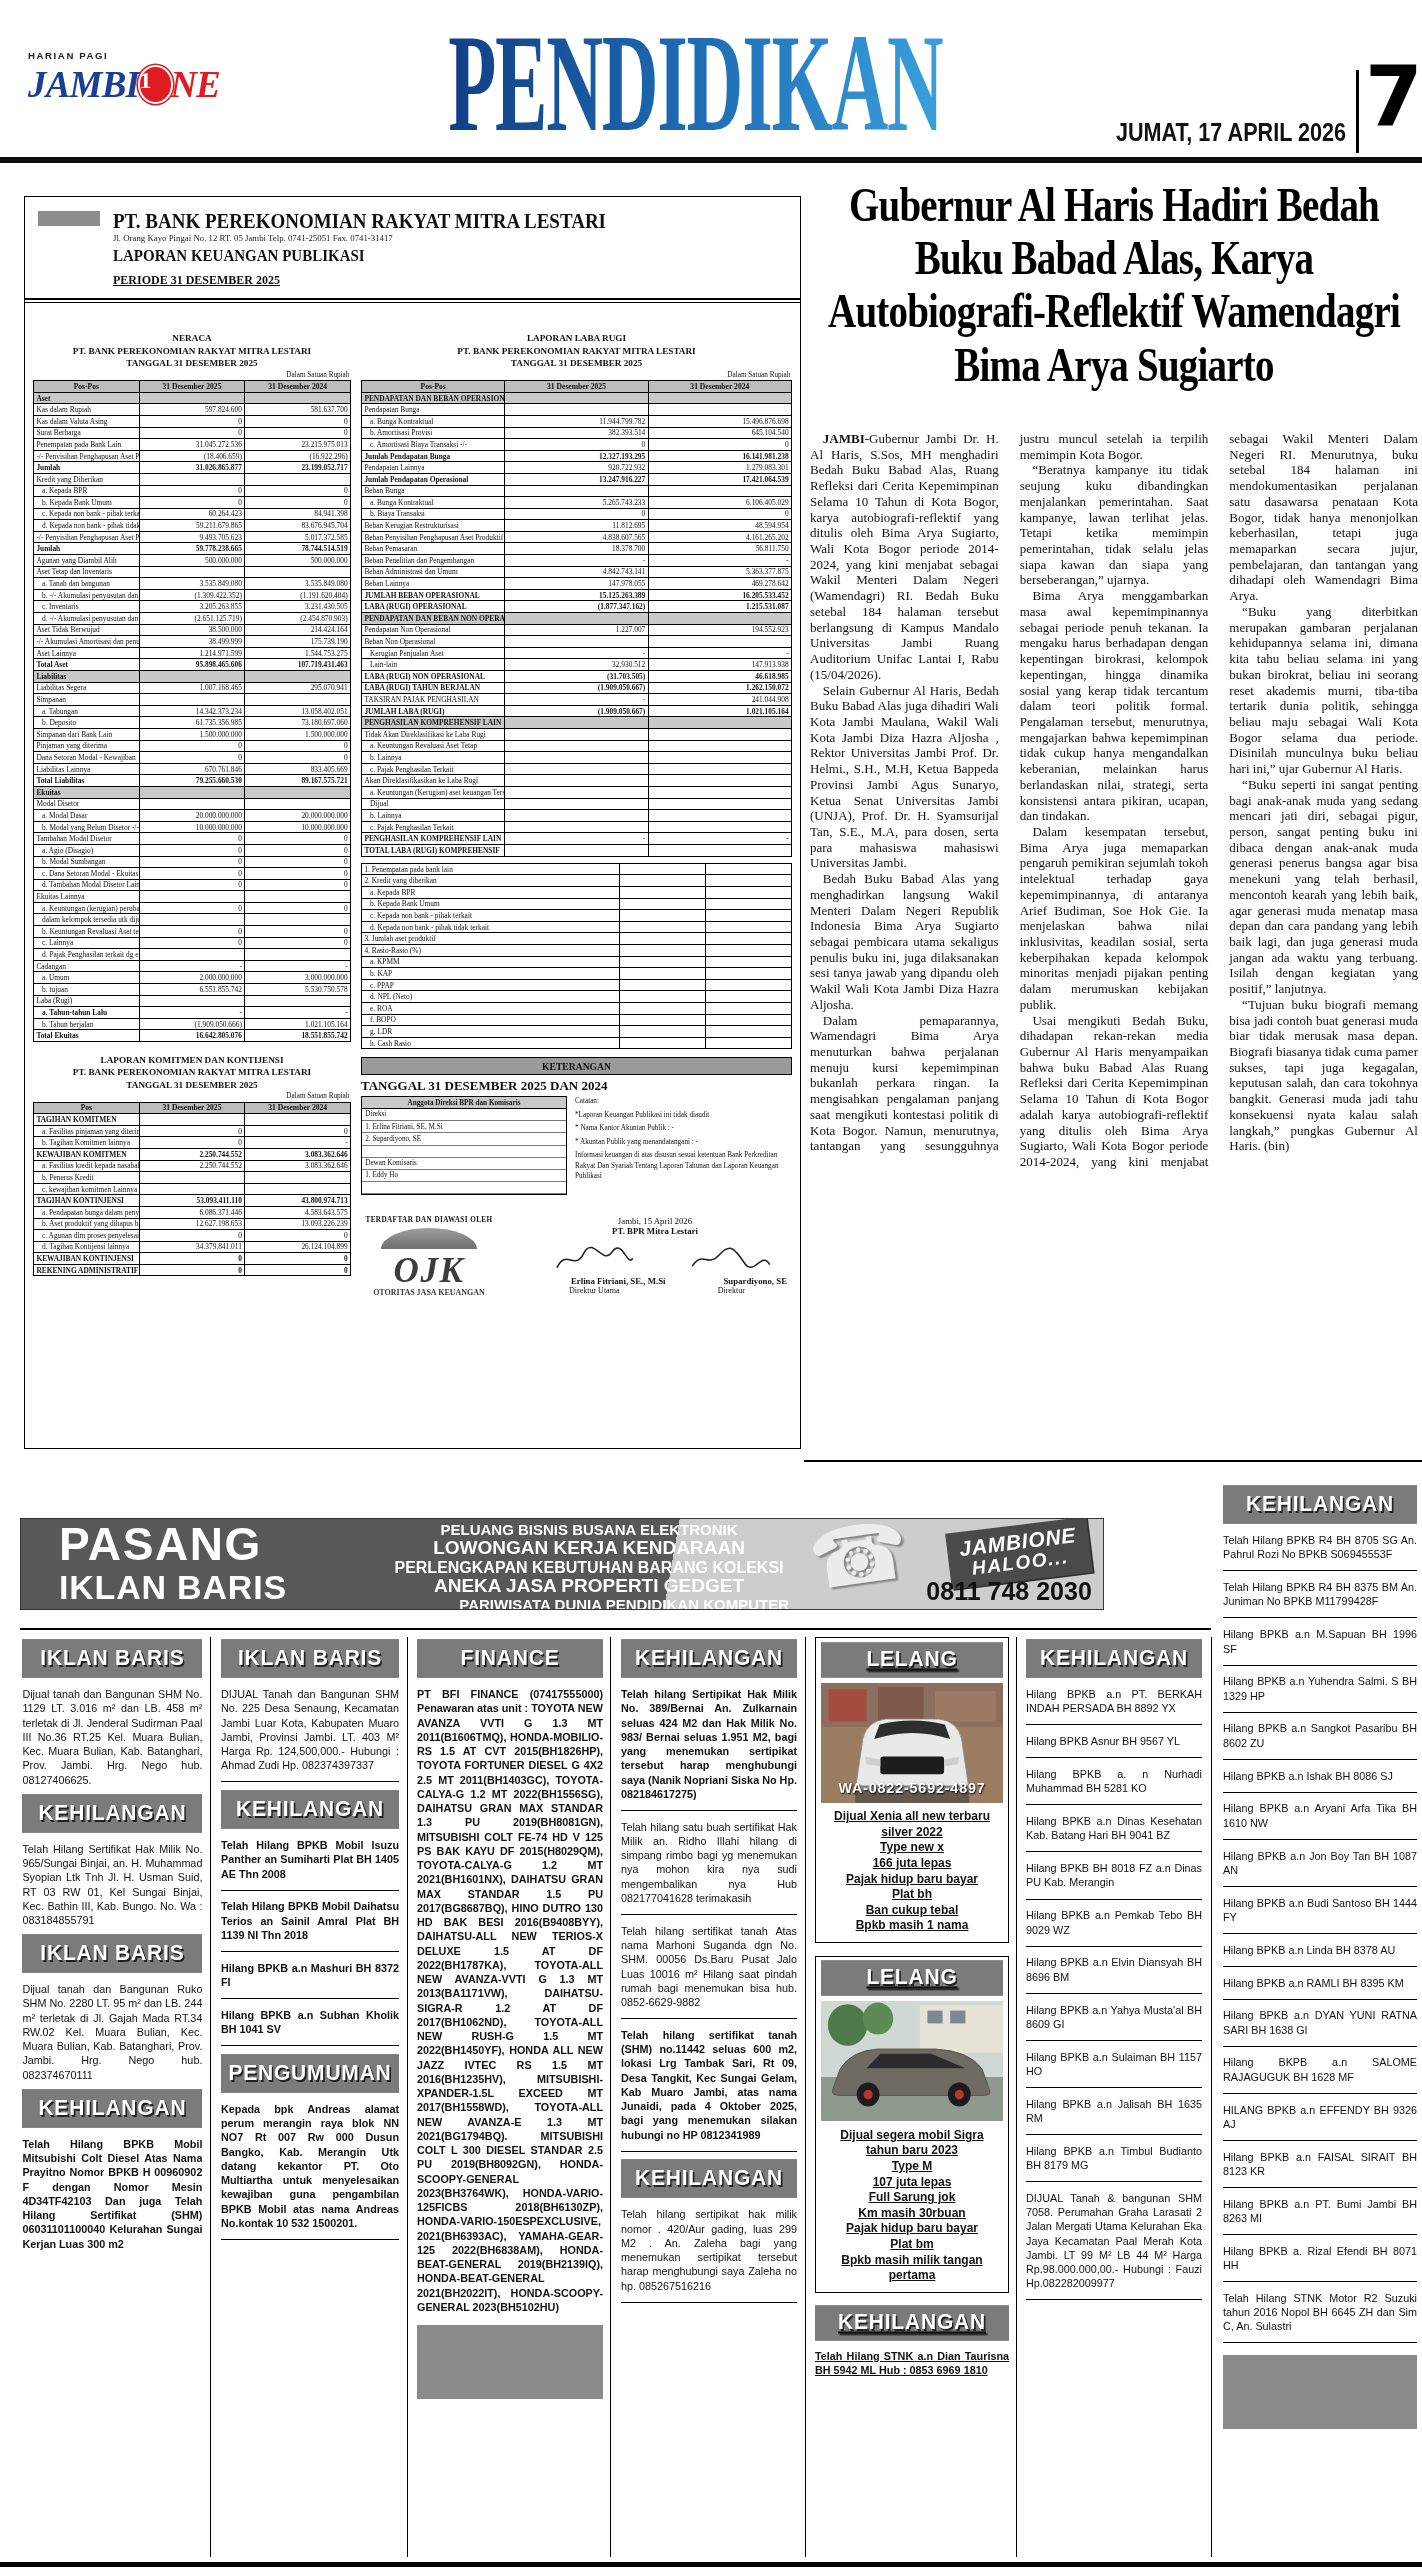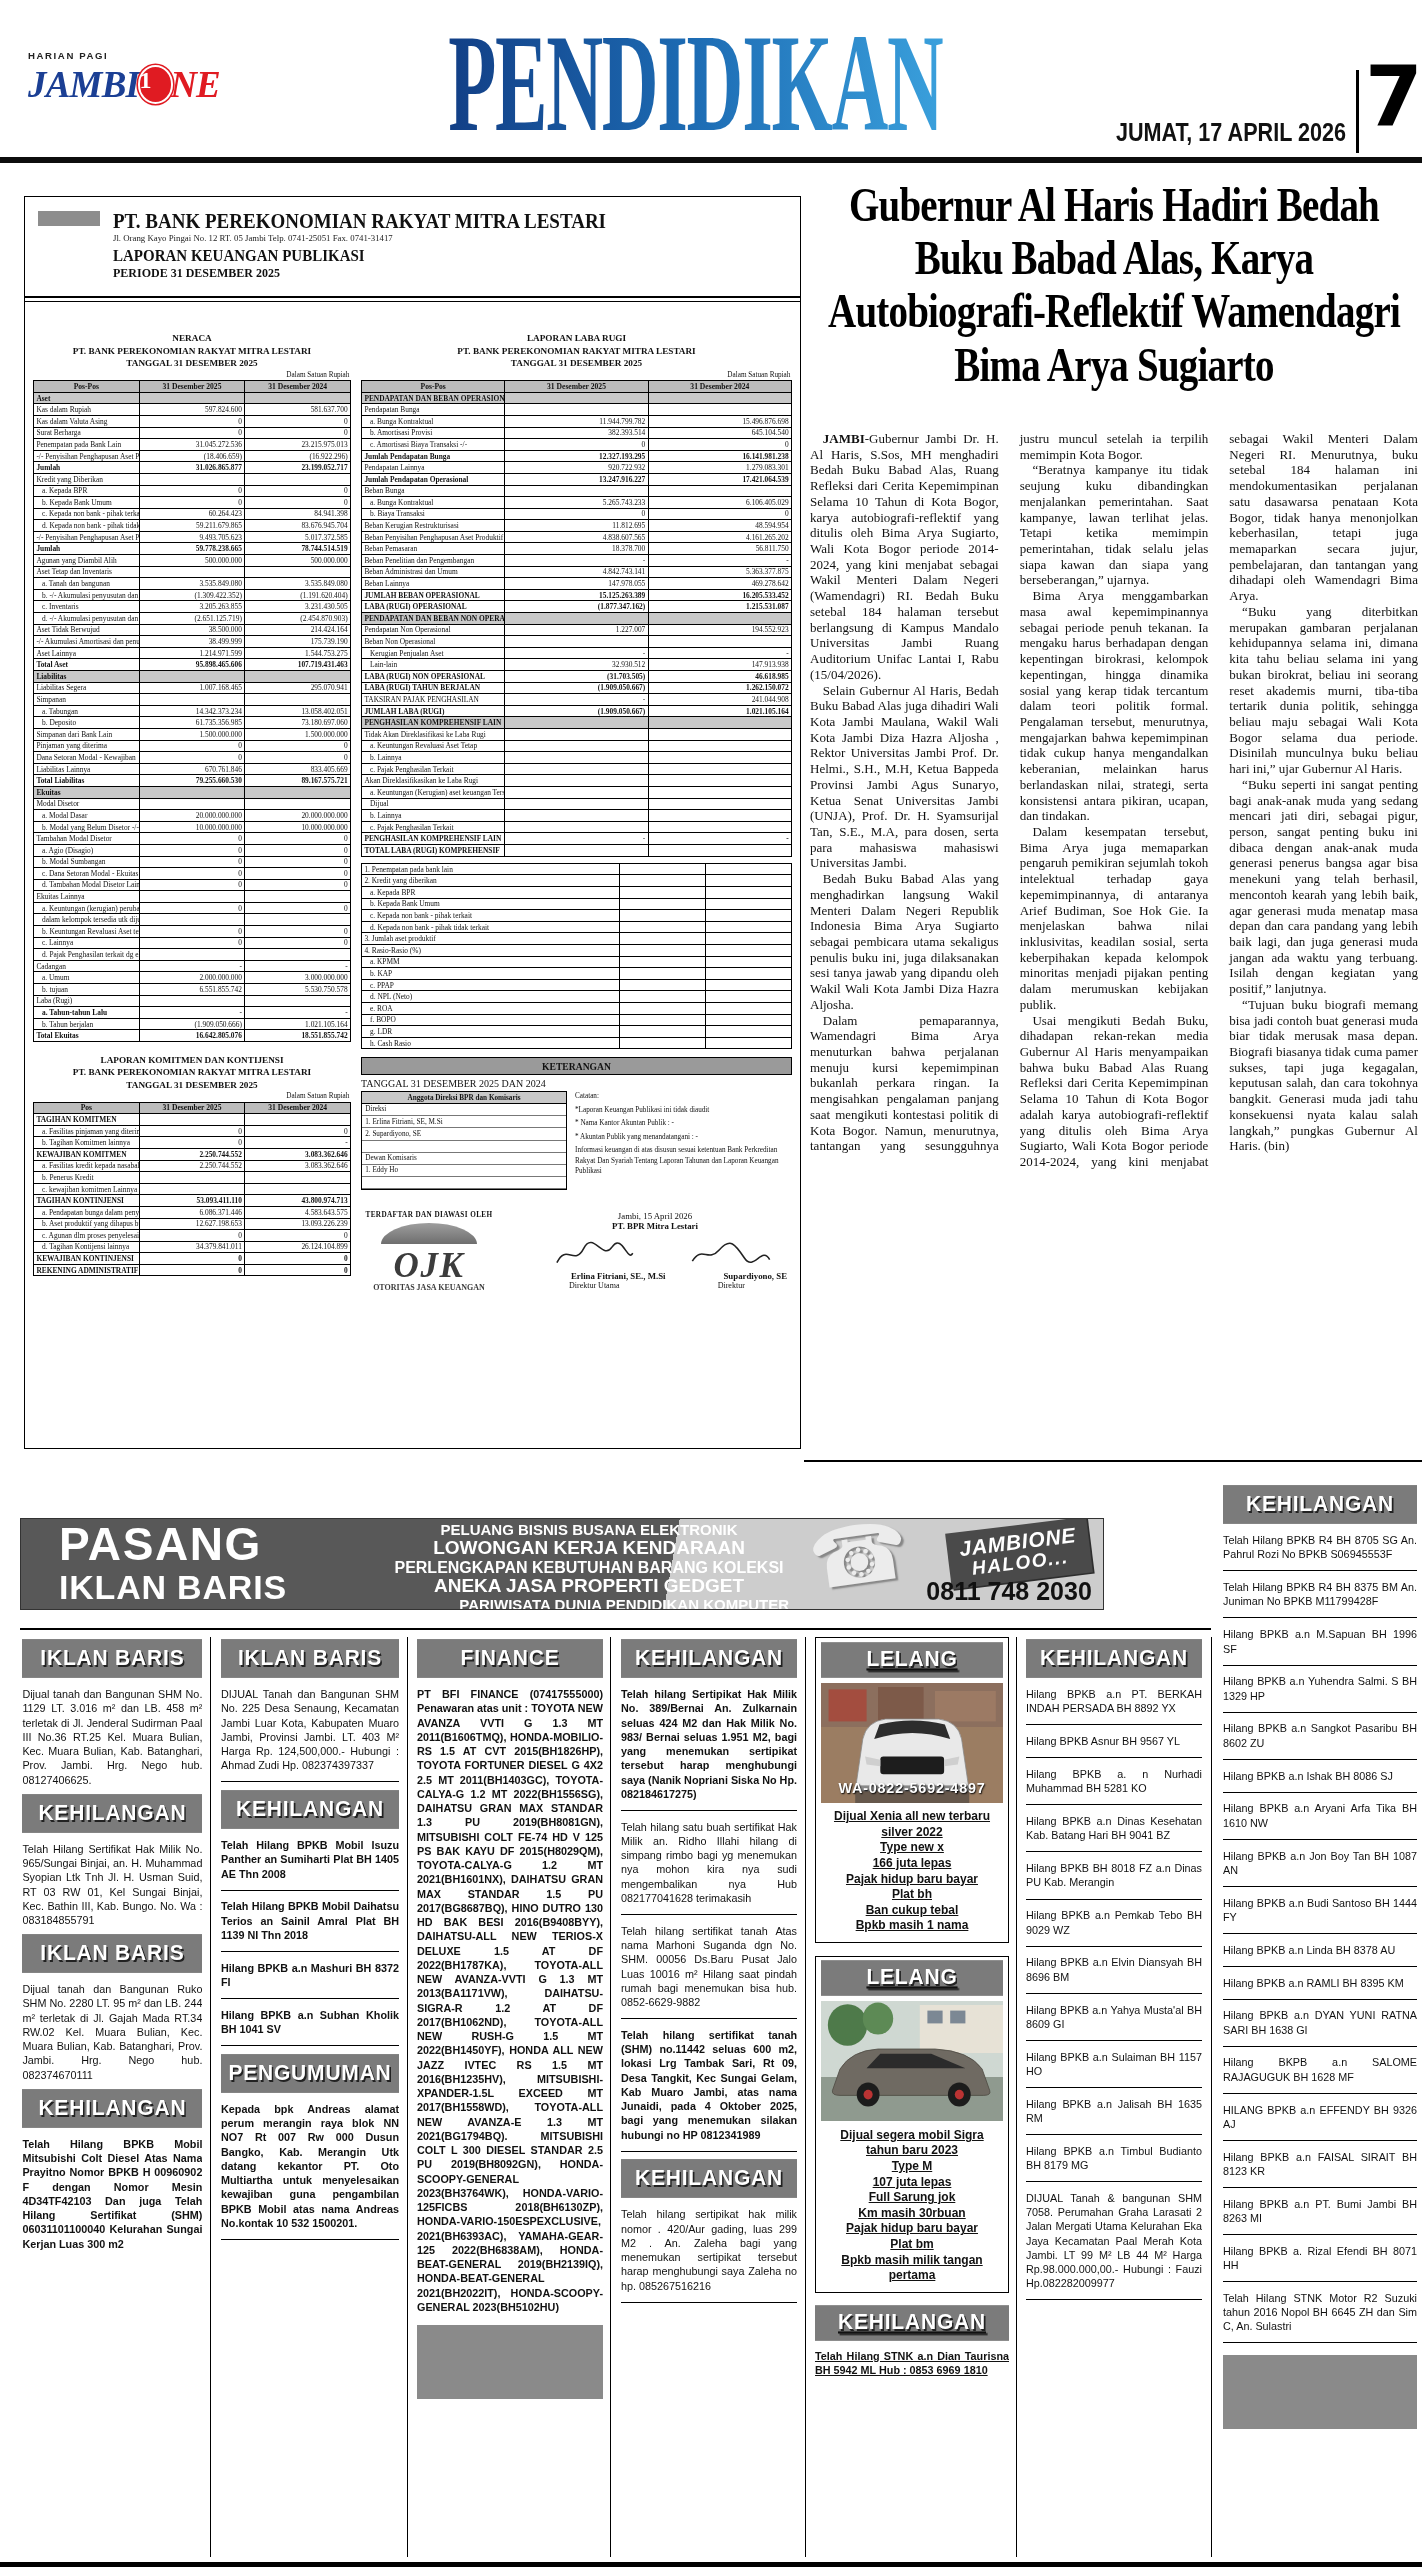--- a/index.html
+++ b/index.html
@@ -24,37 +24,37 @@
 
   
   .bank-ad{position:absolute;left:24px;top:196px;width:775px;height:1251px;border:1.6px solid #000;background:#fff;font-family:"Liberation Serif",serif;}
   .ba-head{position:relative;padding:12.8px 11.2px 4.8px 88px;min-height:77px;}
   .ba-logo{position:absolute;left:12.8px;top:14.4px;width:62px;height:74px;display:grid;grid-template-columns:27px 27px;grid-auto-rows:21px;gap:3.2px;}
   .ba-logo div{background:#8d8d8d;}
   .ba-logo div.small{background:#8d8d8d;height:14.4px;align-self:end;}
   .ba-name{font-size:19px;font-weight:bold;letter-spacing:0;transform:scaleY(1.1);transform-origin:left;}
   .ba-addr{font-size:8.8px;margin-top:1.6px;color:#222;}
   .ba-sub{font-size:15px;font-weight:bold;margin-top:4.8px;transform:scaleY(1.05);transform-origin:left;}
-  .ba-period{font-size:12px;font-weight:bold;margin-top:1px;}
+  .ba-period{font-size:12px;font-weight:bold;text-decoration:underline;margin-top:8px;}
   .ba-dblrule{border-top:2.4px solid #000;border-bottom:0.8px solid #000;height:2.4px;margin:4.8px 0 6.4px;}
   .ba-left{position:absolute;left:8px;top:134px;width:318px;}
   .ba-right{position:absolute;left:336px;top:134px;width:431px;}
   .t-title{text-align:center;font-weight:bold;font-size:9.2px;margin:2.4px 0;}
   .unit{text-align:right;font-size:7.2px;margin:1.6px 1.6px;}
   table.fin{border-collapse:collapse;width:100%;table-layout:fixed;}
   table.fin td,table.fin th{border:0.8px solid #000;font-size:7.4px;padding:0.8px 2.4px;overflow:hidden;white-space:nowrap;}
   table.fin th{background:#bcbcbc;font-weight:bold;text-align:center;font-size:7.6px;margin-top:12px;}
   table.fin td.num{text-align:right;width:70px;}
   .ba-right table.fin td.num{width:80px;}
   tr.k-sec td{background:#c9c9c9;font-weight:bold;}
   tr.k-tot td{font-weight:bold;}
   tr.k-r2 td:first-child{padding-left:8px;}
   tr.k-r2b td:first-child{padding-left:8px;font-weight:bold;}
   .ket-hdr{background:#9a9a9a;border:0.8px solid #000;text-align:center;font-weight:bold;font-size:9.6px;padding:2.4px 0;margin-top:8px;}
-  .ket-cap{font-size:10px;font-weight:normal;margin:3.2px 0 1.6px;}
+  .ket-cap{font-size:13px;font-weight:bold;margin:3.2px 0 1.6px;}
   .ket-flex{display:flex;gap:8px;}
   .dir-table{border:0.8px solid #000;width:204px;font-size:7.2px;}
   .dir-table .dt-h{background:#c9c9c9;border-bottom:0.8px solid #000;font-weight:bold;text-align:center;padding:1.6px;}
   .dir-table div[data-name="list-item"]{padding:1.2px 3.2px;border-bottom:0.8px solid #777;min-height:8.8px;}
   .catatan{width:208px;font-size:7.2px;line-height:1.45;}
   .catatan div{margin-bottom:3.2px;}
   .ba-bottom{display:flex;align-items:flex-start;gap:21px;margin-top:21px;}
   .ojk{width:136px;text-align:center;}
   .ojk .l1{font-size:7.2px;font-weight:bold;letter-spacing:0.4px;}
   .ojk .swoosh{width:96px;height:21px;border-radius:50% 50% 0 0/100% 100% 0 0;background:linear-gradient(#9e9e9e,#6e6e6e);margin:3.2px auto 0;}

